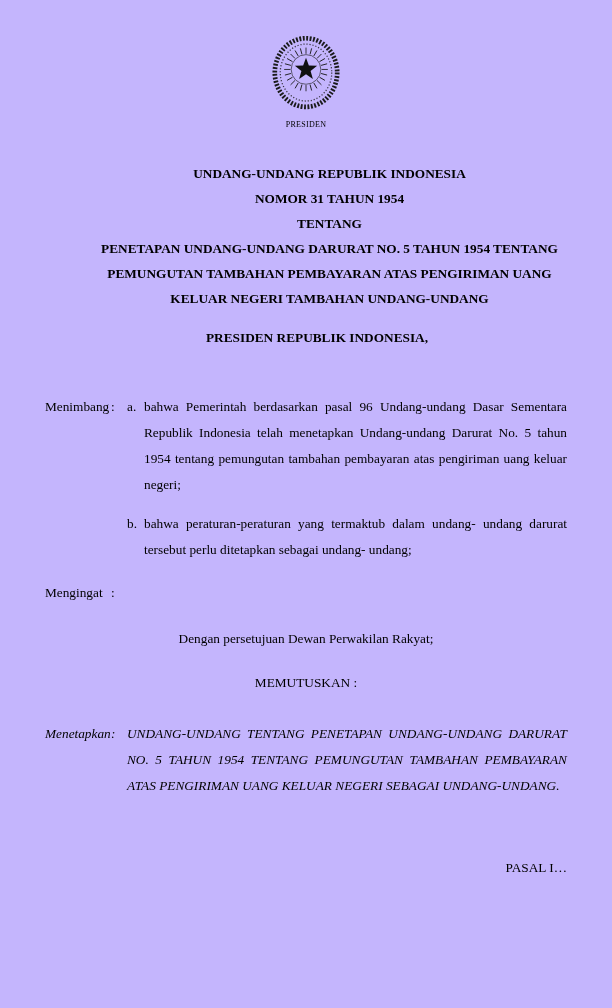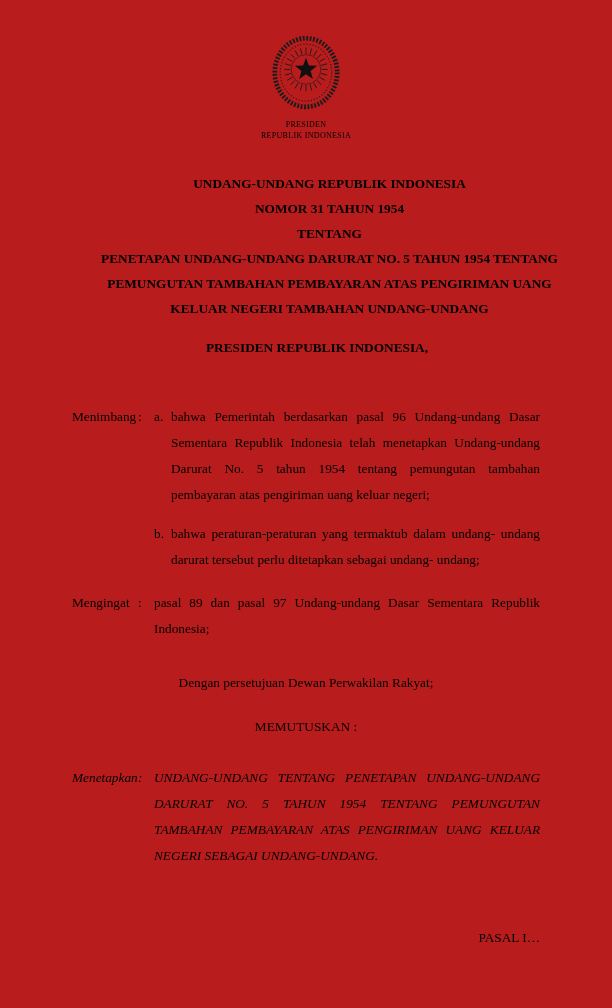--- a/index.html
+++ b/index.html
@@ -1,44 +1,44 @@
 <!DOCTYPE html>
 <html><head>
 <meta charset="utf-8">
 <style>
   html,body{margin:0;padding:0;background:#ffffff;}
   .page{
-    width:612px;height:1008px;margin:0 auto;background:#b91c1c;color:#000;
+    width:612px;height:1008px;margin:0 auto;background:#c4b5fd;color:#000;
     font-family:"Liberation Serif", serif;position:relative;overflow:hidden;
     box-sizing:border-box;
   }
   .header{ text-align:center; padding-top:30px; }
   .emblem{ display:inline-block; line-height:0; }
   .emblem svg{ width:78px; height:82px; }
   .emblem-caption{ font-size:8px; line-height:10.5px; letter-spacing:0.3px; margin-top:4px; }
   .title-block{
     margin-top:30px; text-align:center; font-weight:bold;
     font-size:13.3px; line-height:25px;padding-left:47px;
   }
   .salutation{
     margin-top:14px; text-align:center; font-weight:bold; font-size:13.3px; line-height:25px;margin-left:22px;
   }
-  .body{ padding:0 72px; font-size:13.3px; line-height:26px; }
+  .body{ padding:0 45px; font-size:13.3px; line-height:26px; }
   .row{ display:flex; align-items:flex-start; }
   .row-label{ width:66px; flex:none; }
   .row-colon{ width:16px; flex:none; }
   .row-content{ flex:1; min-width:0; }
   .sec-menimbang{ margin-top:44px; }
   .item{ display:flex; }
   .item + .item{ margin-top:13px; }
   .item-marker{ width:17px; flex:none; }
   .item-text{ flex:1; text-align:justify; }
   .sec-mengingat{ margin-top:17px; }
   .row-text{ text-align:justify; }
-  .agreement{ margin-top:28px; text-align:center; }
+  .agreement{ margin-top:20px; text-align:center; }
   .decision{ margin-top:18px; text-align:center; }
   .sec-menetapkan{ margin-top:25px;font-style:italic; }
   .footer-note{ margin-top:56px; text-align:right; }
 </style>
 </head>
 <body>
 
 <div class="page">
 
   <div class="header">
@@ -74,21 +74,20 @@
           <line x1="50" y1="22" x2="50" y2="30" transform="rotate(330 50 50)"></line>
           <line x1="50" y1="22" x2="50" y2="30" transform="rotate(345 50 50)"></line>
         </g>
         <circle cx="50" cy="50" r="19" fill="none" stroke="#1b1b1b" stroke-width="0.8"></circle>
 
         <polygon fill="#101010" points="50,35 53.65,44.98 64.27,45.37 55.90,51.92 58.82,62.14 50,56.2 41.18,62.14 44.10,51.92 35.73,45.37 46.35,44.98"></polygon>
       </svg>
     </div>
     <div class="emblem-caption">
       <div>PRESIDEN</div>
-      <div>REPUBLIK INDONESIA</div>
     </div>
   </div>
 
   <div class="title-block">
     <div>UNDANG-UNDANG REPUBLIK INDONESIA</div>
     <div>NOMOR 31 TAHUN 1954</div>
     <div>TENTANG</div>
     <div>PENETAPAN UNDANG-UNDANG DARURAT NO. 5 TAHUN 1954 TENTANG</div>
     <div>PEMUNGUTAN TAMBAHAN PEMBAYARAN ATAS PENGIRIMAN UANG</div>
     <div>KELUAR NEGERI TAMBAHAN UNDANG-UNDANG</div>
@@ -109,21 +108,20 @@
         <div class="item">
           <div class="item-marker">b.</div>
           <div class="item-text">bahwa peraturan-peraturan yang termaktub dalam undang- undang darurat tersebut perlu ditetapkan sebagai undang- undang;</div>
         </div>
       </div>
     </div>
 
     <div class="row sec-mengingat">
       <div class="row-label">Mengingat</div>
       <div class="row-colon">:</div>
-      <div class="row-content row-text">pasal 89 dan pasal 97 Undang-undang Dasar Sementara Republik Indonesia;</div>
     </div>
 
     <div class="agreement">Dengan persetujuan Dewan Perwakilan Rakyat;</div>
 
     <div class="decision">MEMUTUSKAN :</div>
 
     <div class="row sec-menetapkan">
       <div class="row-label">Menetapkan</div>
       <div class="row-colon">:</div>
       <div class="row-content row-text">UNDANG-UNDANG TENTANG PENETAPAN UNDANG-UNDANG DARURAT NO. 5 TAHUN 1954 TENTANG PEMUNGUTAN TAMBAHAN PEMBAYARAN ATAS PENGIRIMAN UANG KELUAR NEGERI SEBAGAI UNDANG-UNDANG.</div>

